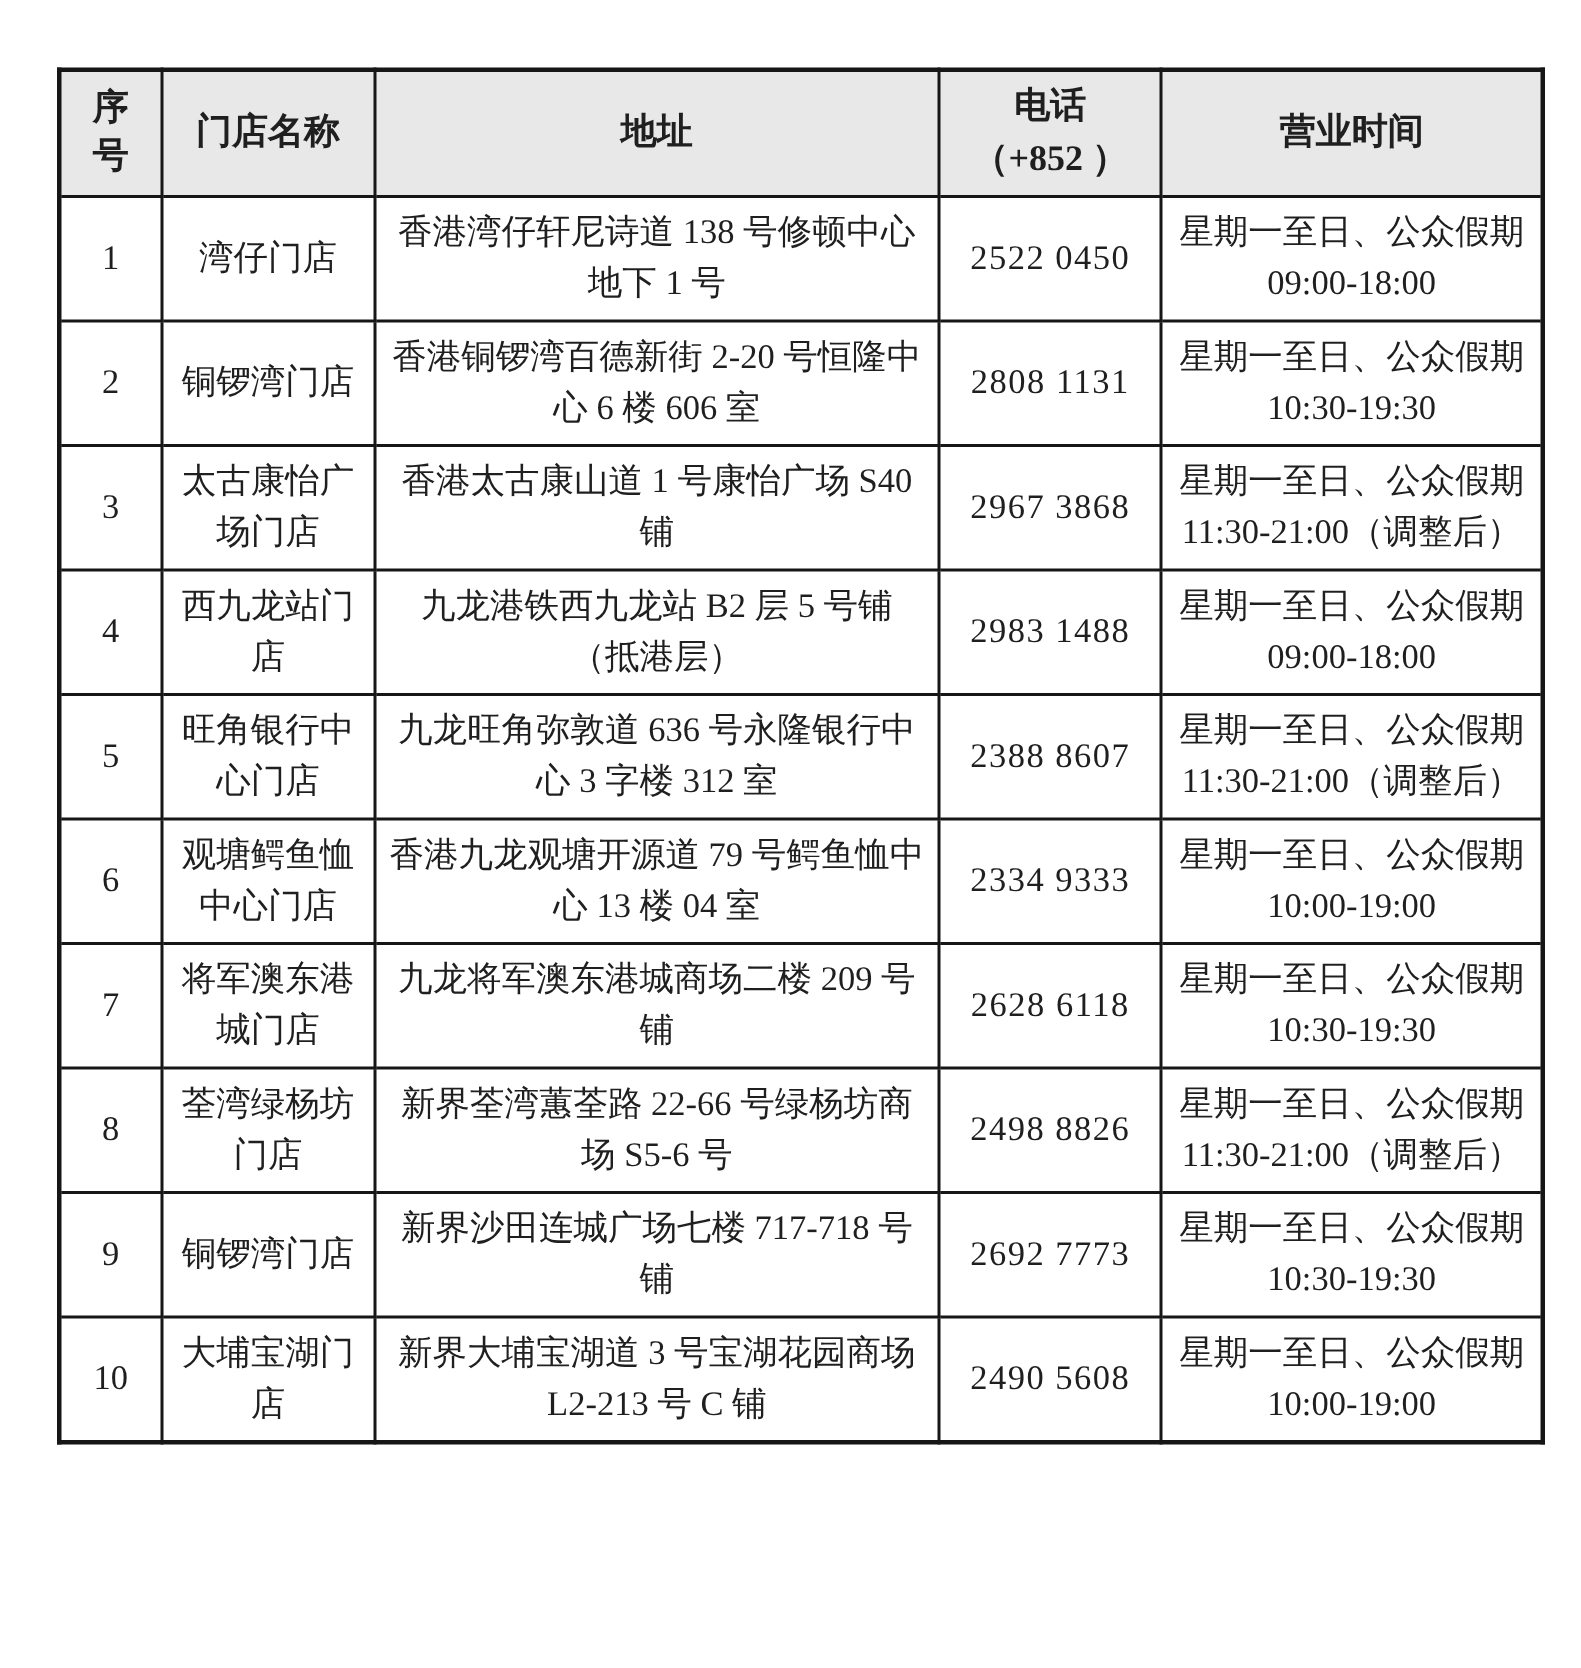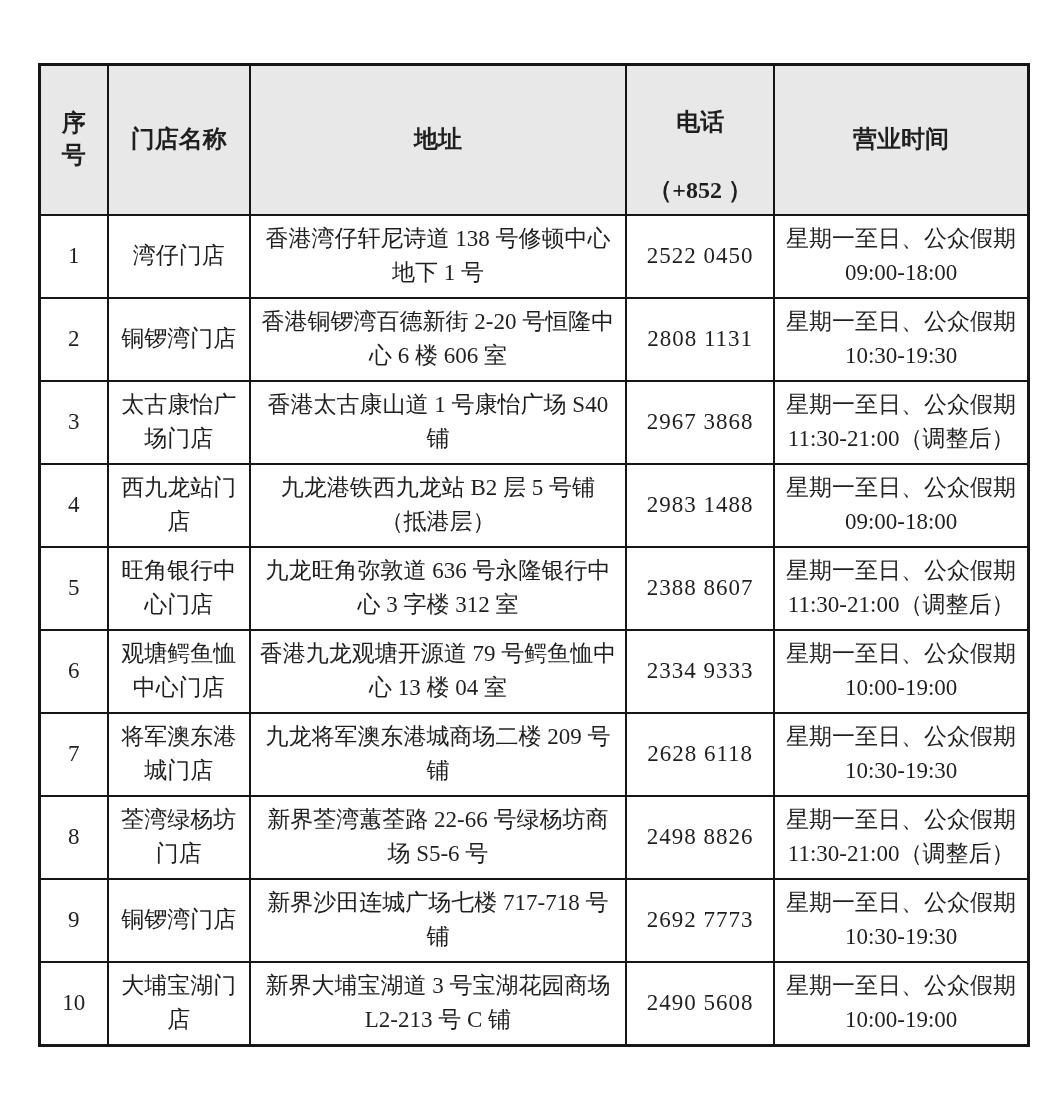--- a/index.html
+++ b/index.html
@@ -10,21 +10,21 @@
   body {
     width: 1054px;
     height: 1112px;
     position: relative;
     font-family: "Liberation Serif", "DejaVu Serif", serif;
     color: #1f1f1f;
   }
   .table-wrap {
     position: absolute;
     left: 38px;
-    top: 63px;
+    top: 45px;
   }
   table.store-table {
     border-collapse: collapse;
     table-layout: fixed;
     width: 992px;
     border: 3px solid #161616;
   }
   .store-table th,
   .store-table td {
     border: 2px solid #161616;
@@ -50,21 +50,21 @@
   .col-phone { width: 148px; }
   .col-hours { width: 254px; }
   
   .index-header-label {
     display: inline-block;
     width: 1.15em;
     line-height: 1.35;
     white-space: normal;
     word-break: break-all;
   }
-  .phone-header-line { display: block; margin-top: 33px; }
+  .phone-header-line { display: block; }
   .cell-no { font-size: 24px; }
   .cell-phone {
     font-size: 24px;
     letter-spacing: 1px;
     white-space: nowrap;
   }
 </style>
 </head>
 <body>
 

